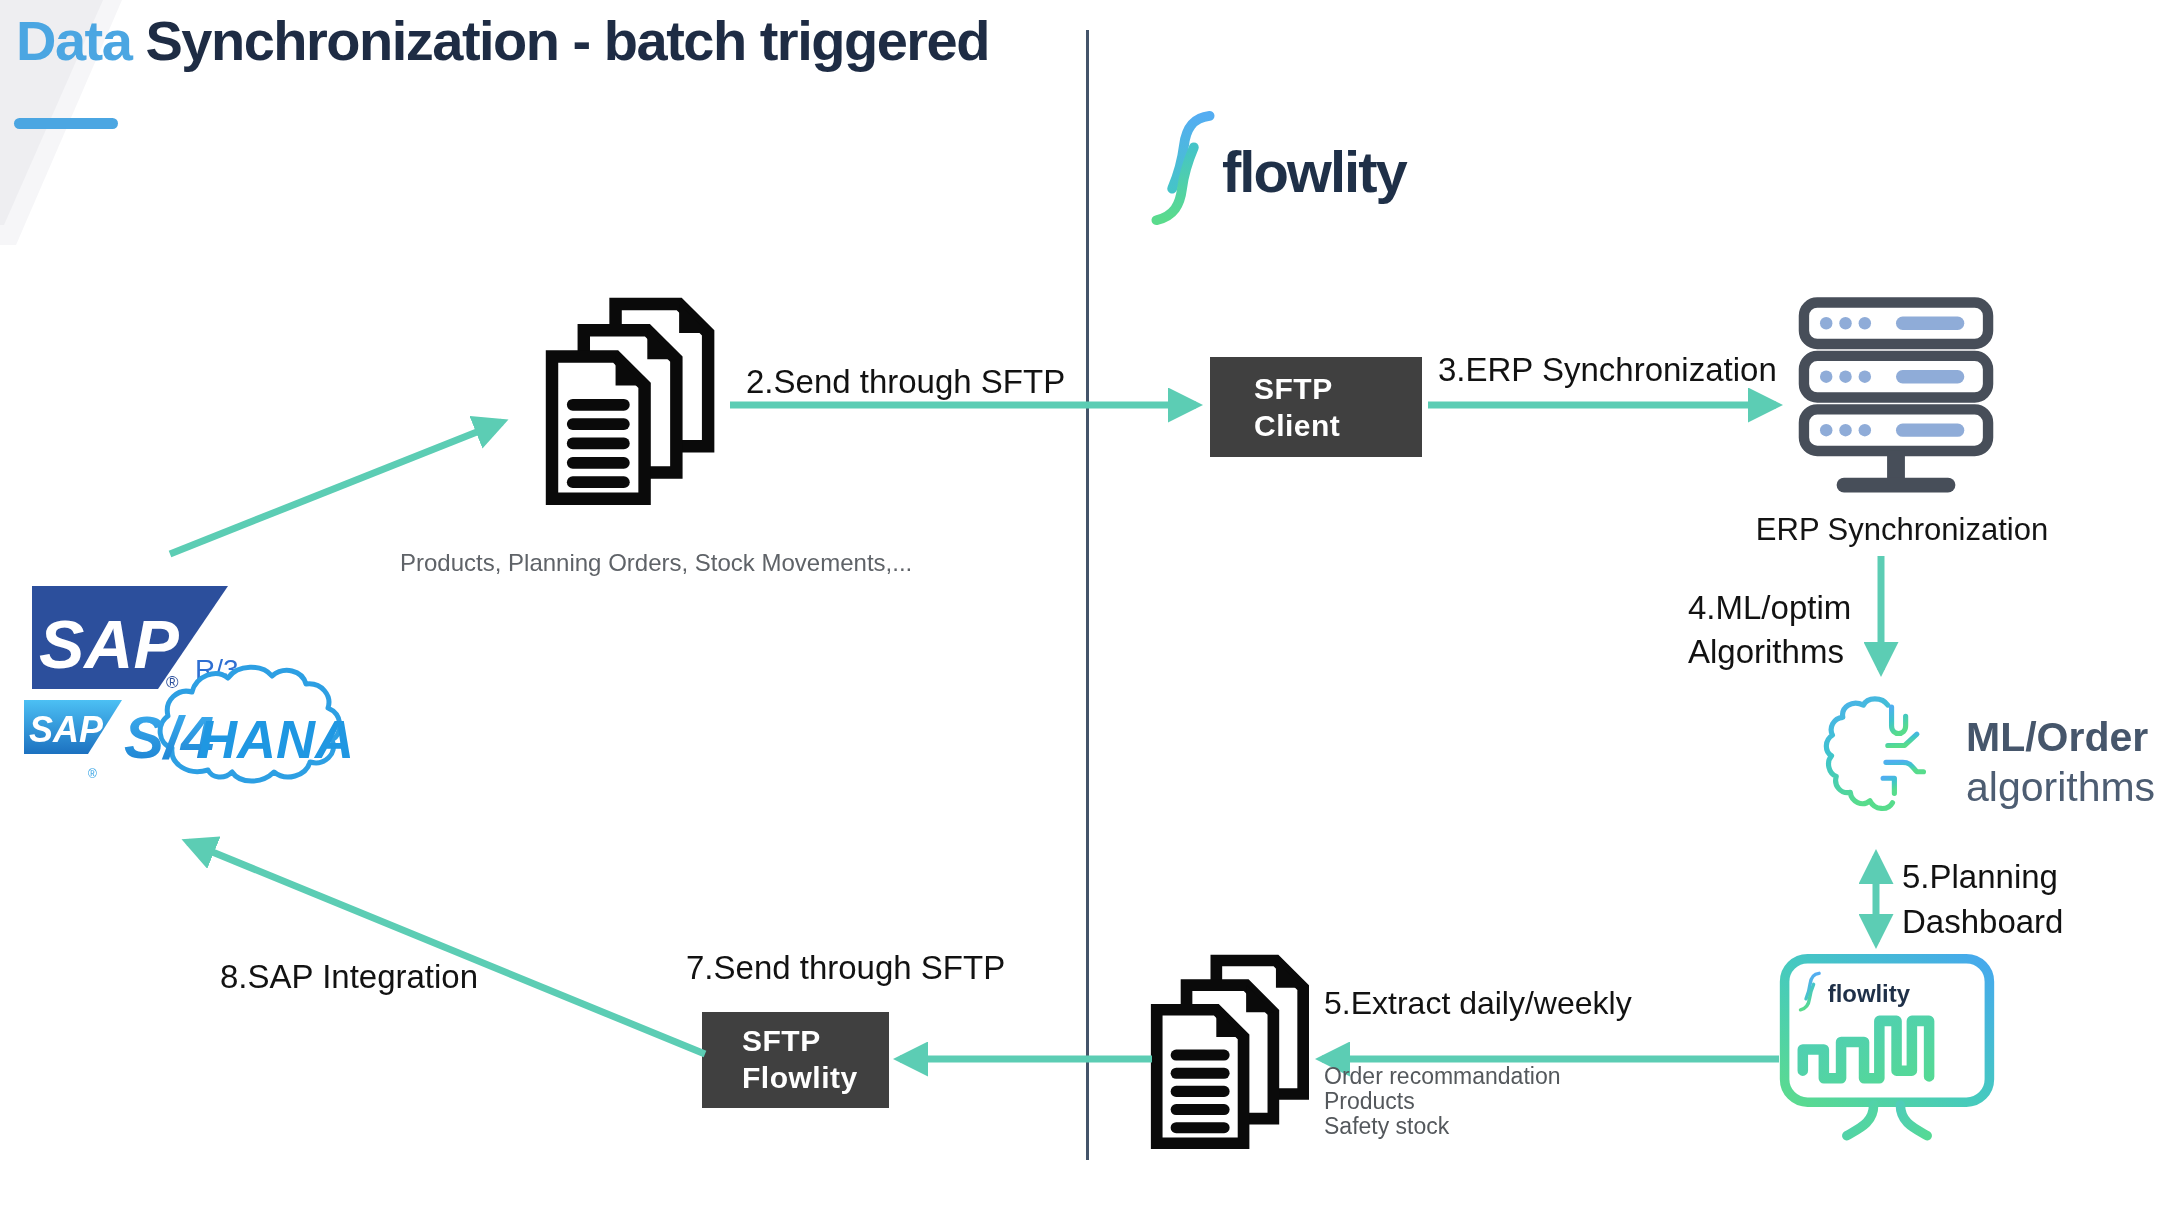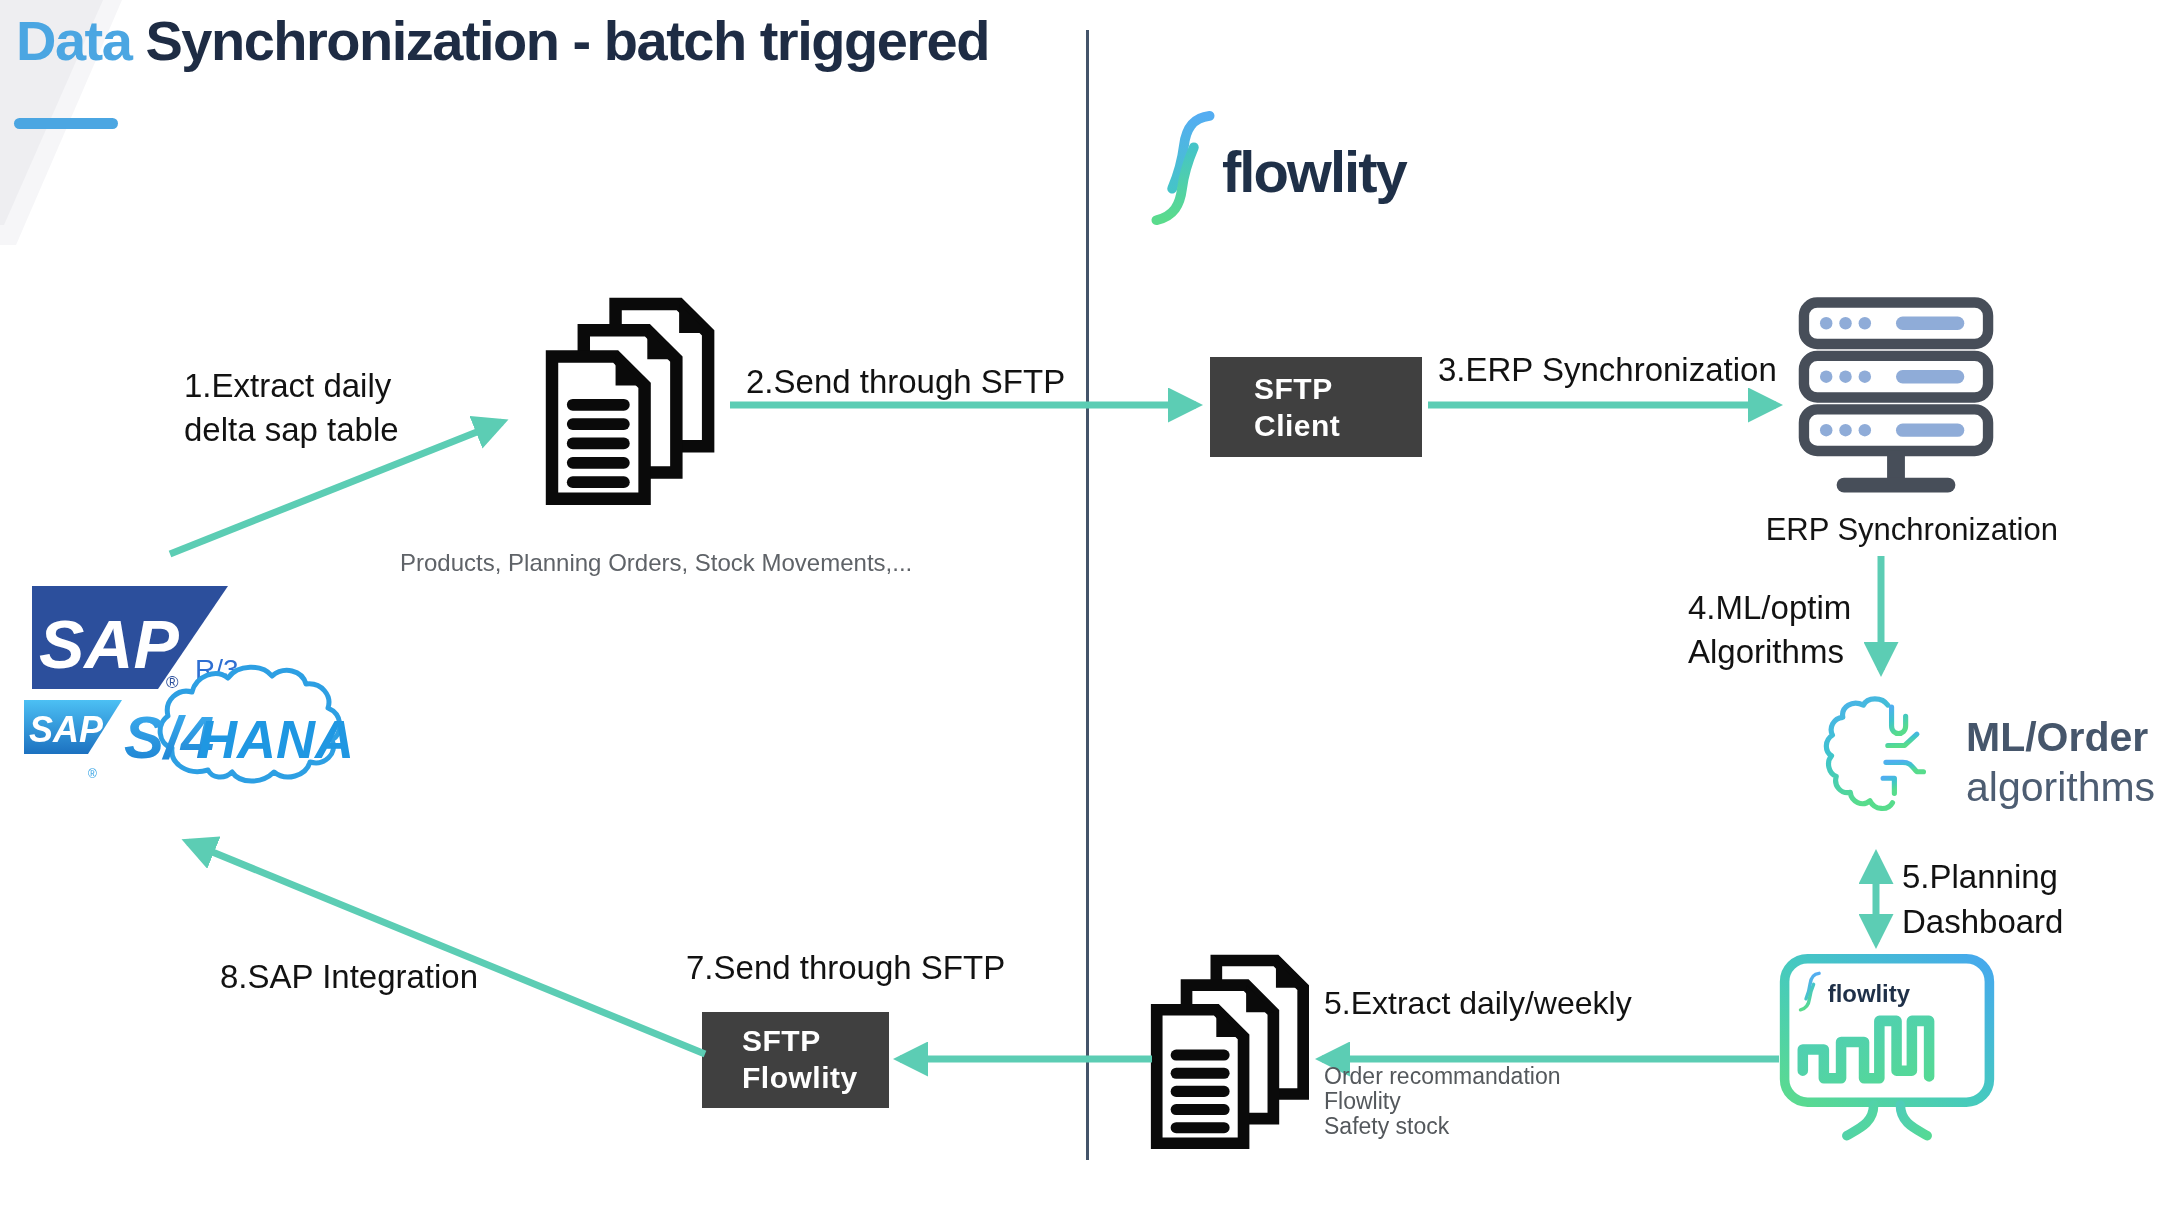--- a/index.html
+++ b/index.html
@@ -22,21 +22,21 @@
   .lbl{color:#121212;font-size:33px;line-height:44px;white-space:pre-line;}
   .lbl-sm{color:#5F6368;font-size:24px;white-space:nowrap;}
   .lbl-list{color:#54585C;font-size:23px;line-height:25px;white-space:pre-line;}
   
   .teal-box{background:#404040;color:#ffffff;font-weight:700;font-size:30px;line-height:37px;
             letter-spacing:.5px;}
   .box-client{left:1210px;top:357px;width:212px;height:100px;padding:13px 0 0 44px;box-sizing:border-box;}
   .box-flowlity{left:702px;top:1012px;width:187px;height:96px;padding:10px 0 0 40px;box-sizing:border-box;}
   
   .fl-text{left:1222px;top:138px;font-size:58px;font-weight:700;letter-spacing:-2px;color:#1F3048;}
-  .erp-label{left:1746px;top:512px;width:312px;text-align:right;font-size:31px;color:#141414;}
+  .erp-label{left:1746px;top:512px;width:312px;text-align:center;font-size:31px;color:#141414;}
   .ml-text{left:1966px;top:712px;font-size:41px;line-height:50px;color:#4D5D72;white-space:nowrap;}
   .ml-text .b{font-weight:700;color:#46566B;display:block;}
   svg{display:block;overflow:visible;}
 </style>
 </head>
 <body>
 
 <div class="page">
 
   <svg width="0" height="0" style="position:absolute">
@@ -112,22 +112,20 @@
   </div>
   <div class="abs title-dash"></div>
 
   <div class="abs divider"></div>
 
   <svg class="abs" style="left:1146px;top:104px" width="74" height="128" viewBox="0 0 74 130">
     <use href="#flIcon"></use>
   </svg>
   <div class="abs fl-text">flowlity</div>
 
-  <div class="abs lbl" style="left:184px;top:364px">1.Extract daily
-delta sap table</div>
   <svg class="abs" style="left:150px;top:398px" width="395" height="175">
     <line x1="20" y1="156" x2="352" y2="24" stroke="#5CCDB4" stroke-width="7" marker-end="url(#ahT)"></line>
   </svg>
 
   <svg class="abs" style="left:545px;top:297px" width="166" height="210" viewBox="0 0 120 152">
     <use href="#docsIcon"></use>
   </svg>
   <div class="abs lbl-sm" style="left:400px;top:549px">Products, Planning Orders, Stock Movements,...</div>
 
   <div class="abs lbl" style="left:746px;top:360px">2.Send through SFTP</div>
@@ -207,21 +205,21 @@
       <path d="M102,162 C102,180 88,186 74,194"></path>
       <path d="M130,162 C130,180 144,186 158,194"></path>
     </g>
   </svg>
 
   <div class="abs lbl" style="left:1324px;top:981px;font-size:32px">5.Extract daily/weekly</div>
   <svg class="abs" style="left:1300px;top:1044px" width="484" height="30">
     <line x1="479" y1="15" x2="22" y2="15" stroke="#5CCDB4" stroke-width="7" marker-end="url(#ahT)"></line>
   </svg>
   <div class="abs lbl-list" style="left:1324px;top:1064px">Order recommandation
-Flowlity
+Products
 Safety stock</div>
 
   <svg class="abs" style="left:1150px;top:954px" width="156" height="197" viewBox="0 0 120 152">
     <use href="#docsIcon"></use>
   </svg>
 
   <div class="abs lbl" style="left:686px;top:946px">7.Send through SFTP</div>
   <svg class="abs" style="left:880px;top:1044px" width="278" height="30">
     <line x1="272" y1="15" x2="20" y2="15" stroke="#5CCDB4" stroke-width="7" marker-end="url(#ahT)"></line>
   </svg>

